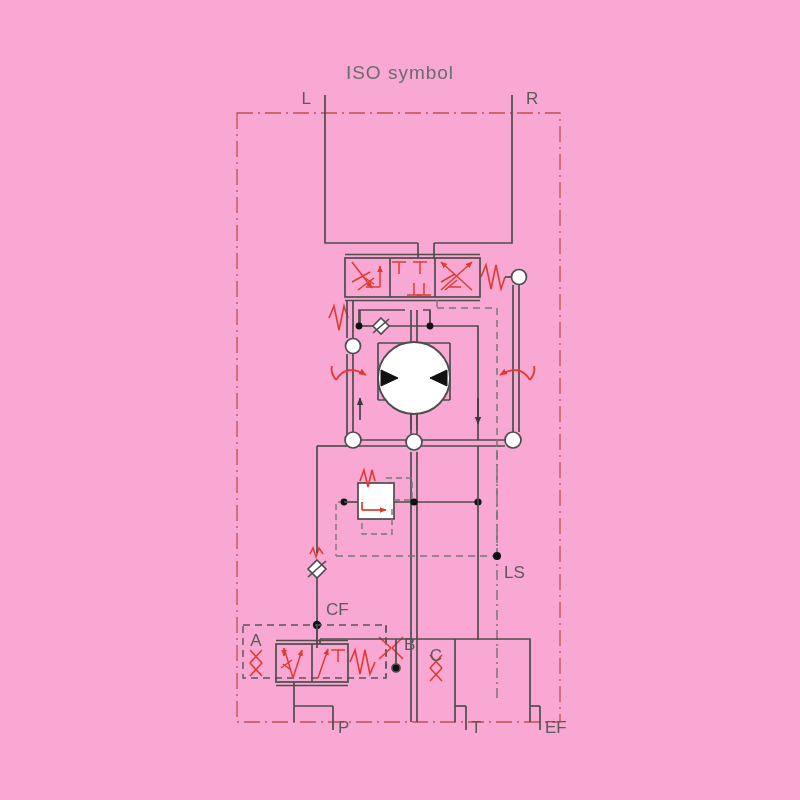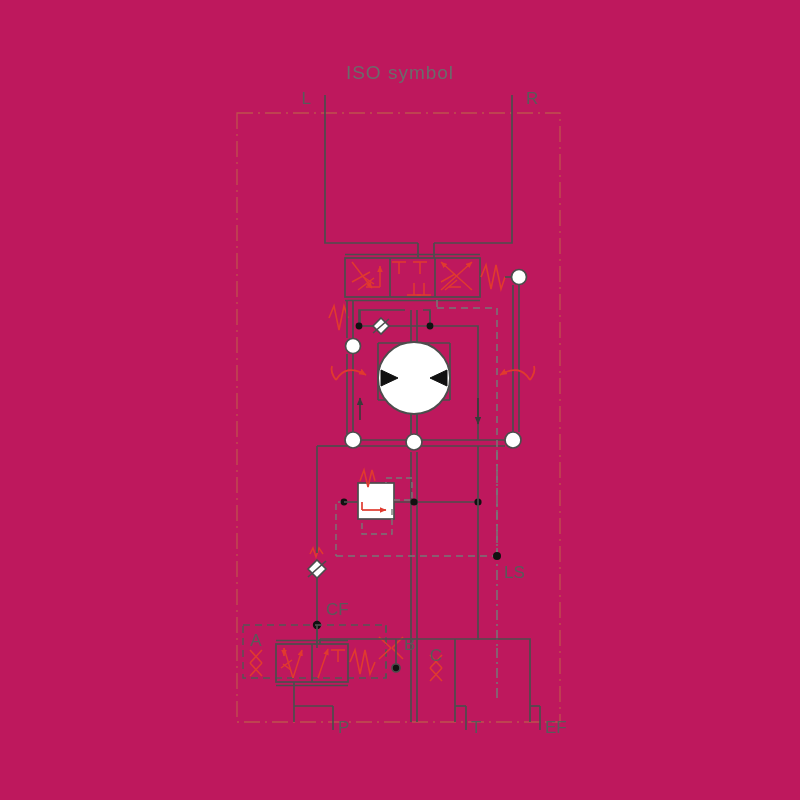--- a/index.html
+++ b/index.html
@@ -1,18 +1,18 @@
 <!DOCTYPE html>
 <html><head>
 <meta charset="utf-8">
 <style>
   html,body{margin:0;padding:0;background:#ffffff;}
   body{width:800px;height:800px;overflow:hidden;
        font-family:"Liberation Sans", sans-serif;}
-  #stage{position:relative;width:800px;height:800px;background:#be185d;}
+  #stage{position:relative;width:800px;height:800px;background:#f9a8d4;}
   svg#diagram{position:absolute;left:0;top:0;width:800px;height:800px;}
   .lbl{font-family:"Liberation Sans", sans-serif;fill:#5a5a5a;font-size:17px;}
   .ttl{font-family:"Liberation Sans", sans-serif;fill:#6b6b6b;font-size:19px;letter-spacing:1px;}
 </style>
 </head>
 <body>
 
 <div id="stage">
 
 <svg id="diagram" viewBox="0 0 800 800">

